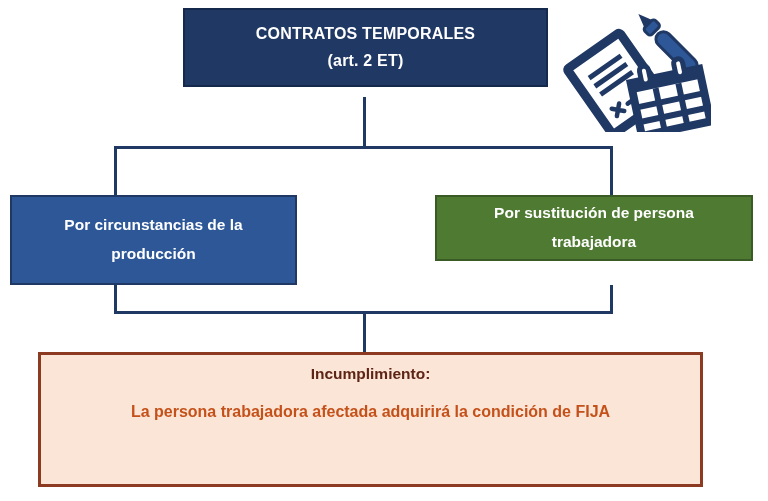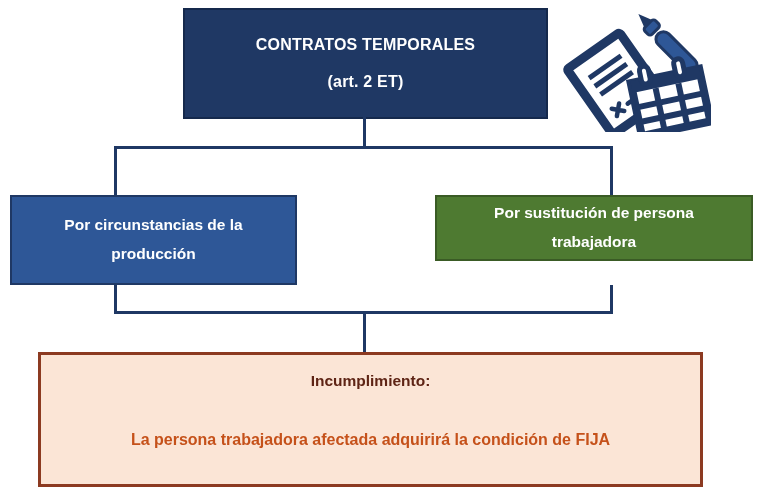--- a/index.html
+++ b/index.html
@@ -28,21 +28,21 @@
     position:absolute;
     box-sizing:border-box;
     display:flex;
     flex-direction:column;
     align-items:center;
     justify-content:center;
     text-align:center;
     font-weight:bold;
   }
   .top-box{
-    left:183px;top:8px;width:365px;height:111px;
+    left:183px;top:8px;width:365px;height:79px;
     background:var(--navy);
     border:2px solid var(--navy-border);
     color:var(--white);
     font-size:16px;
     justify-content:space-evenly;
     padding:6px 8px;
     letter-spacing:.2px;
   }
   .left-box{
     left:10px;top:195px;width:287px;height:90px;
@@ -60,22 +60,22 @@
     color:var(--white);
     font-size:15.5px;
     line-height:1.85;
     padding:4px 22px;
   }
   .bottom-box{
     left:38px;top:352px;width:665px;height:135px;
     background:var(--peach-fill);
     border:3px solid var(--red-border);
     justify-content:flex-start;
-    padding-top:17px;
-    gap:41px;
+    padding-top:10px;
+    gap:20px;
   }
   .bottom-title{
     color:var(--dark-red-text);
     font-size:15.5px;
     font-weight:bold;
   }
   .bottom-text{
     color:var(--orange-text);
     font-size:16px;
     font-weight:bold;

